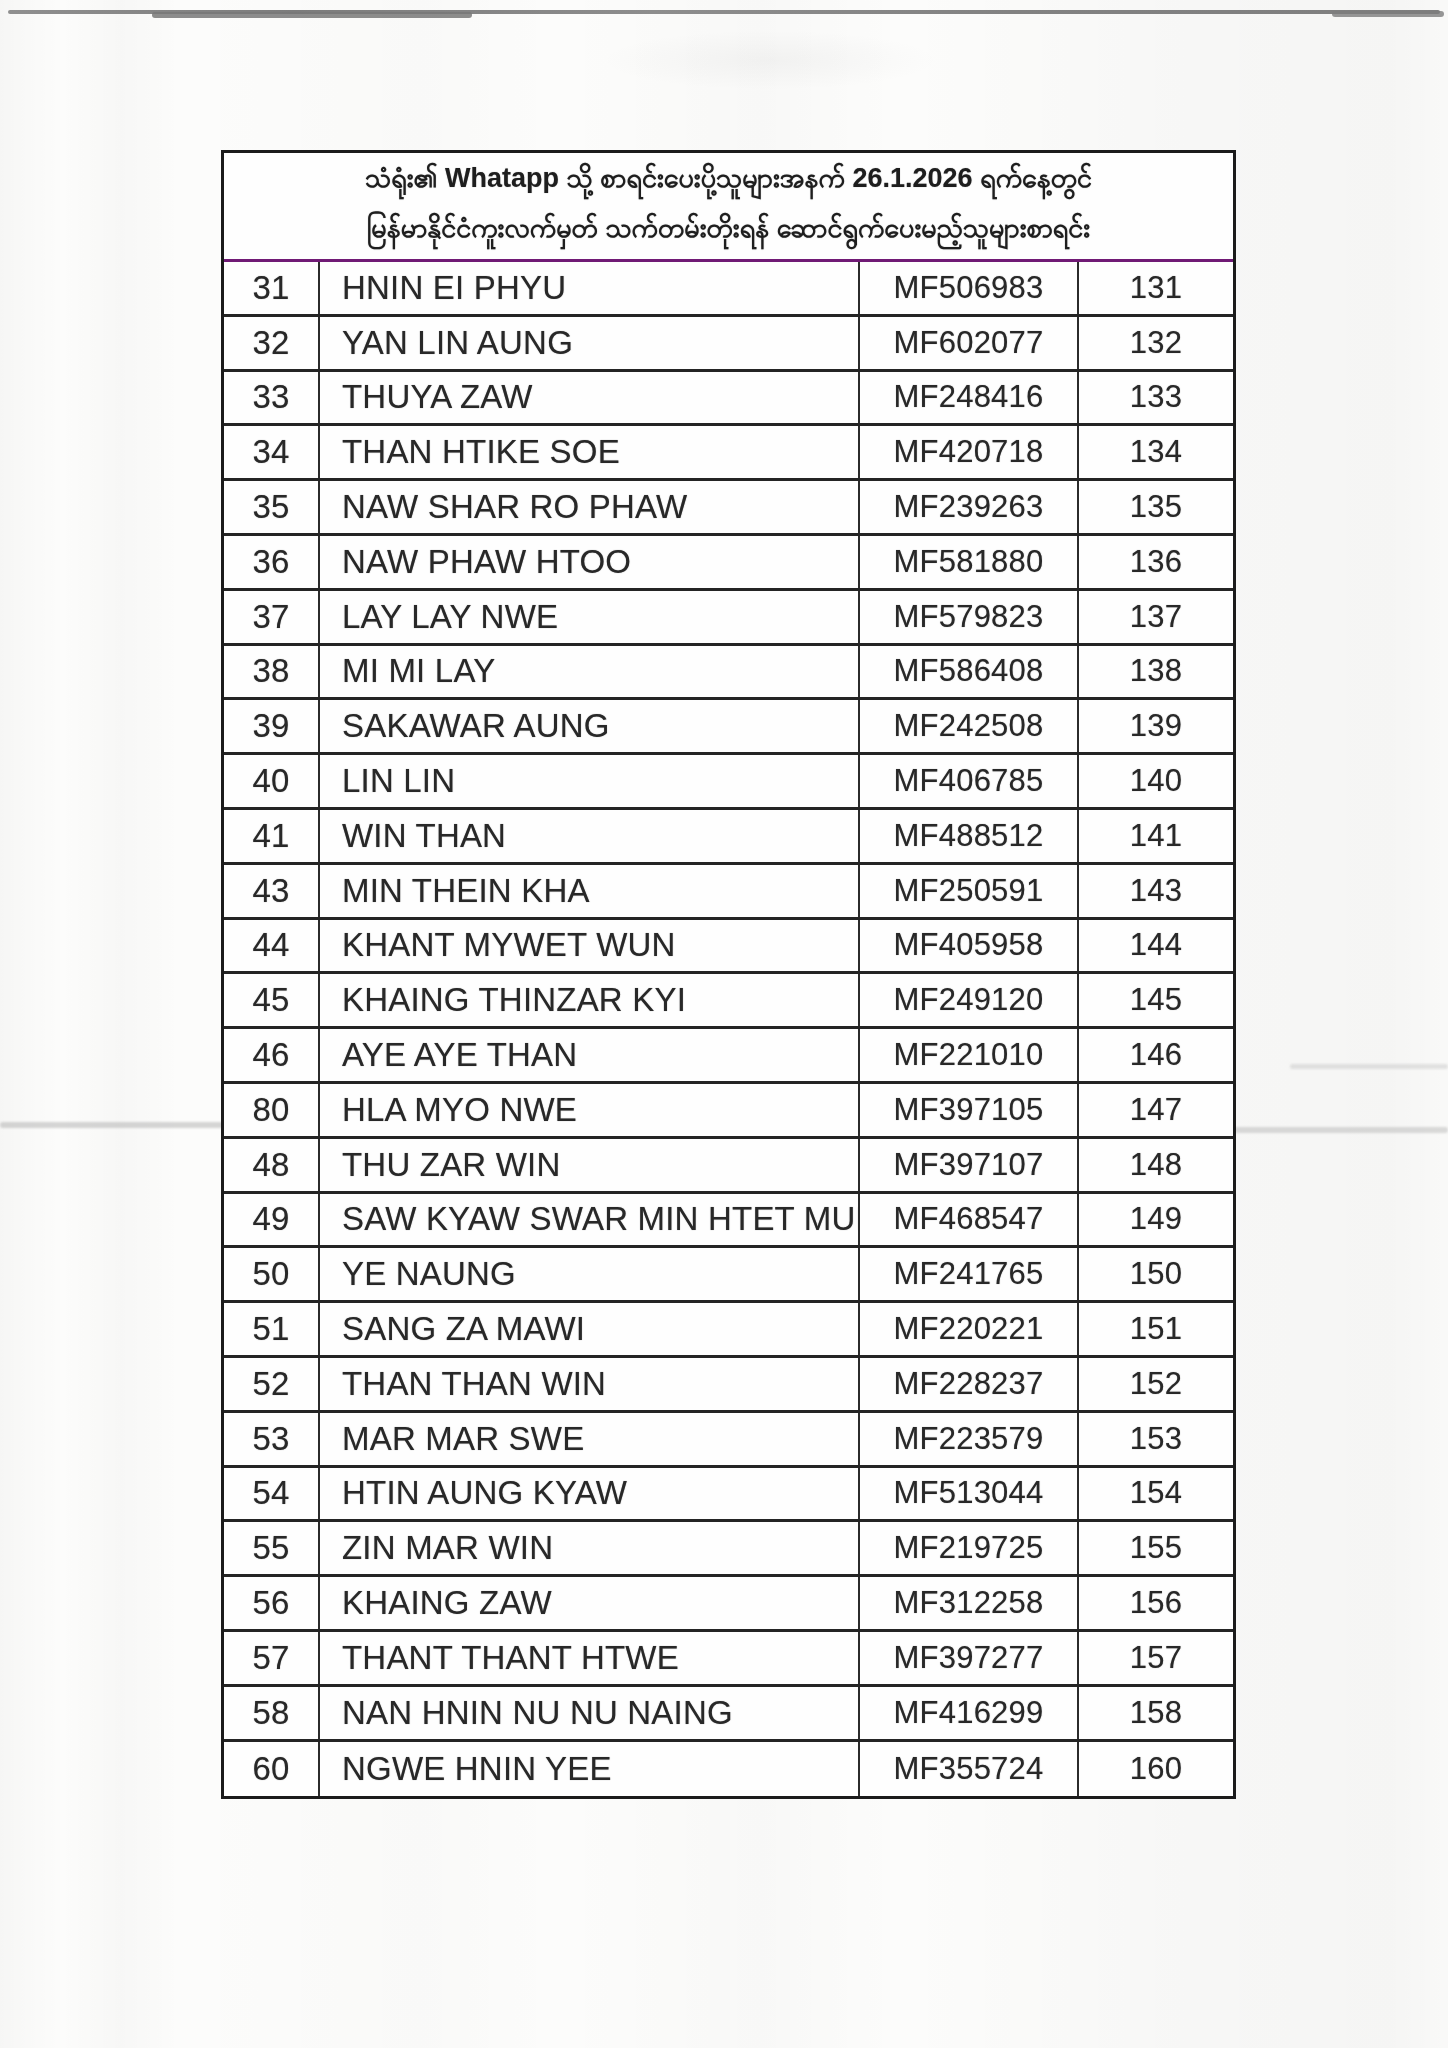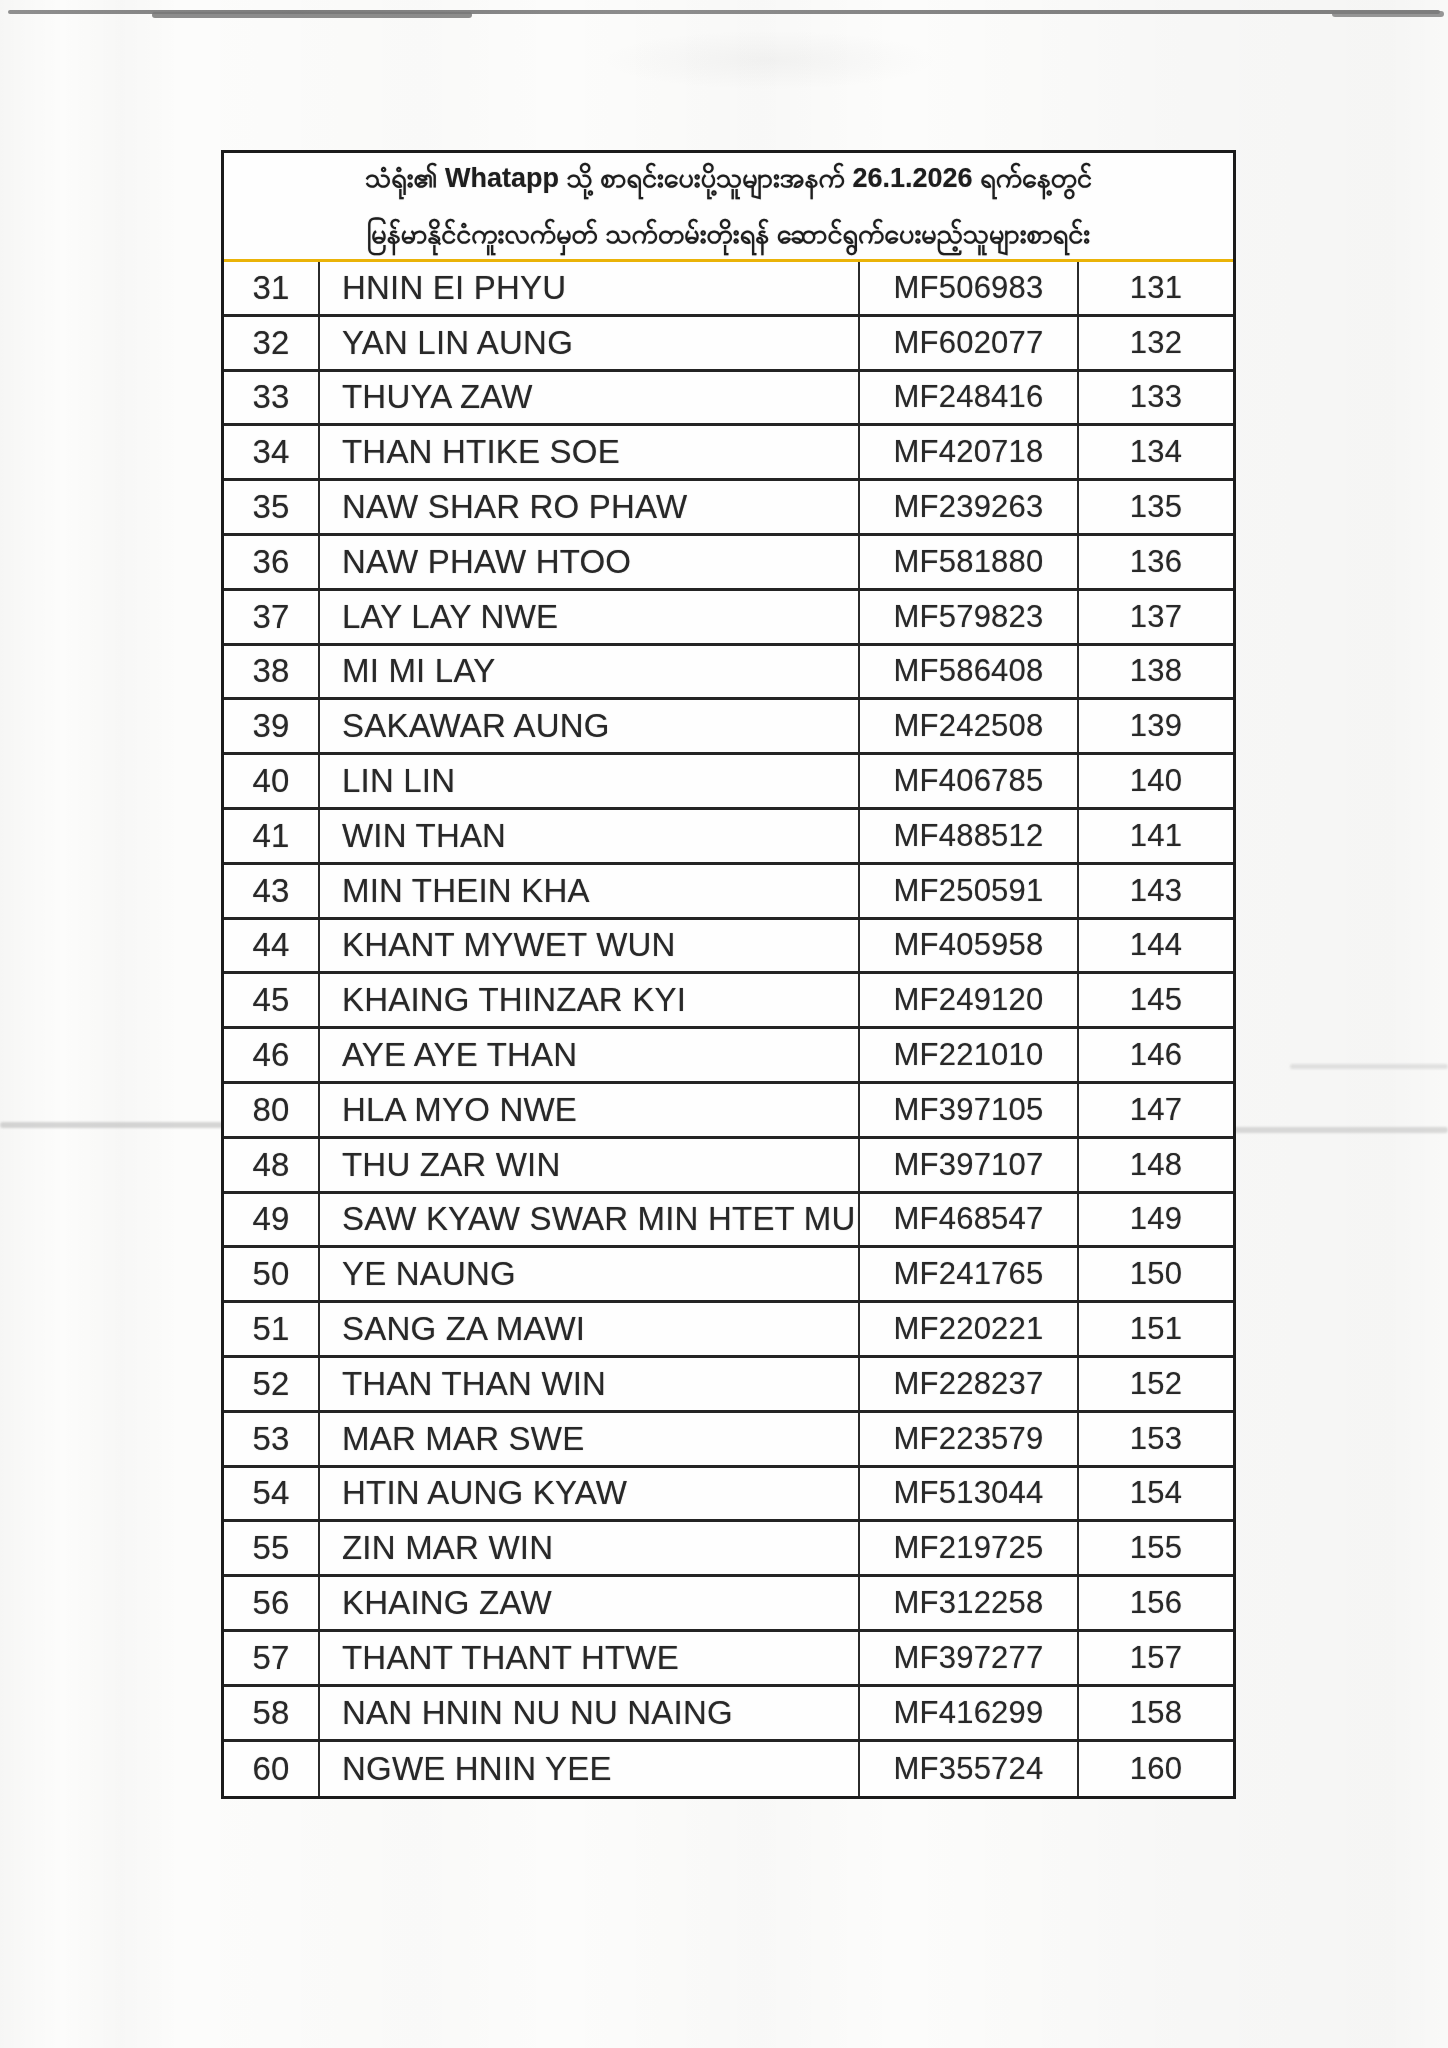--- a/index.html
+++ b/index.html
@@ -48,22 +48,22 @@
   
   .doc-table {
     position: absolute; left: 221px; top: 150px; width: 1015px;
     border: 3px solid #1b1b1b;
     background: #fefefe;
     box-sizing: border-box;
     color: #262626;
   }
   .doc-header {
     height: 106px;
-    border-bottom: 3px solid #eab308;
-    display: flex; flex-direction: column; justify-content: space-between;
+    border-bottom: 3px solid #701a75;
+    display: flex; flex-direction: column; justify-content: flex-start;
     text-align: center;
     font-weight: 700;
     font-size: 27px;
     line-height: 50px;
     color: #1e1e1e;
     text-shadow: 0 0 1px rgba(30,30,30,.45);
   }
   .trow {
     display: grid;
     grid-template-columns: 96px 540px 219px 1fr;

